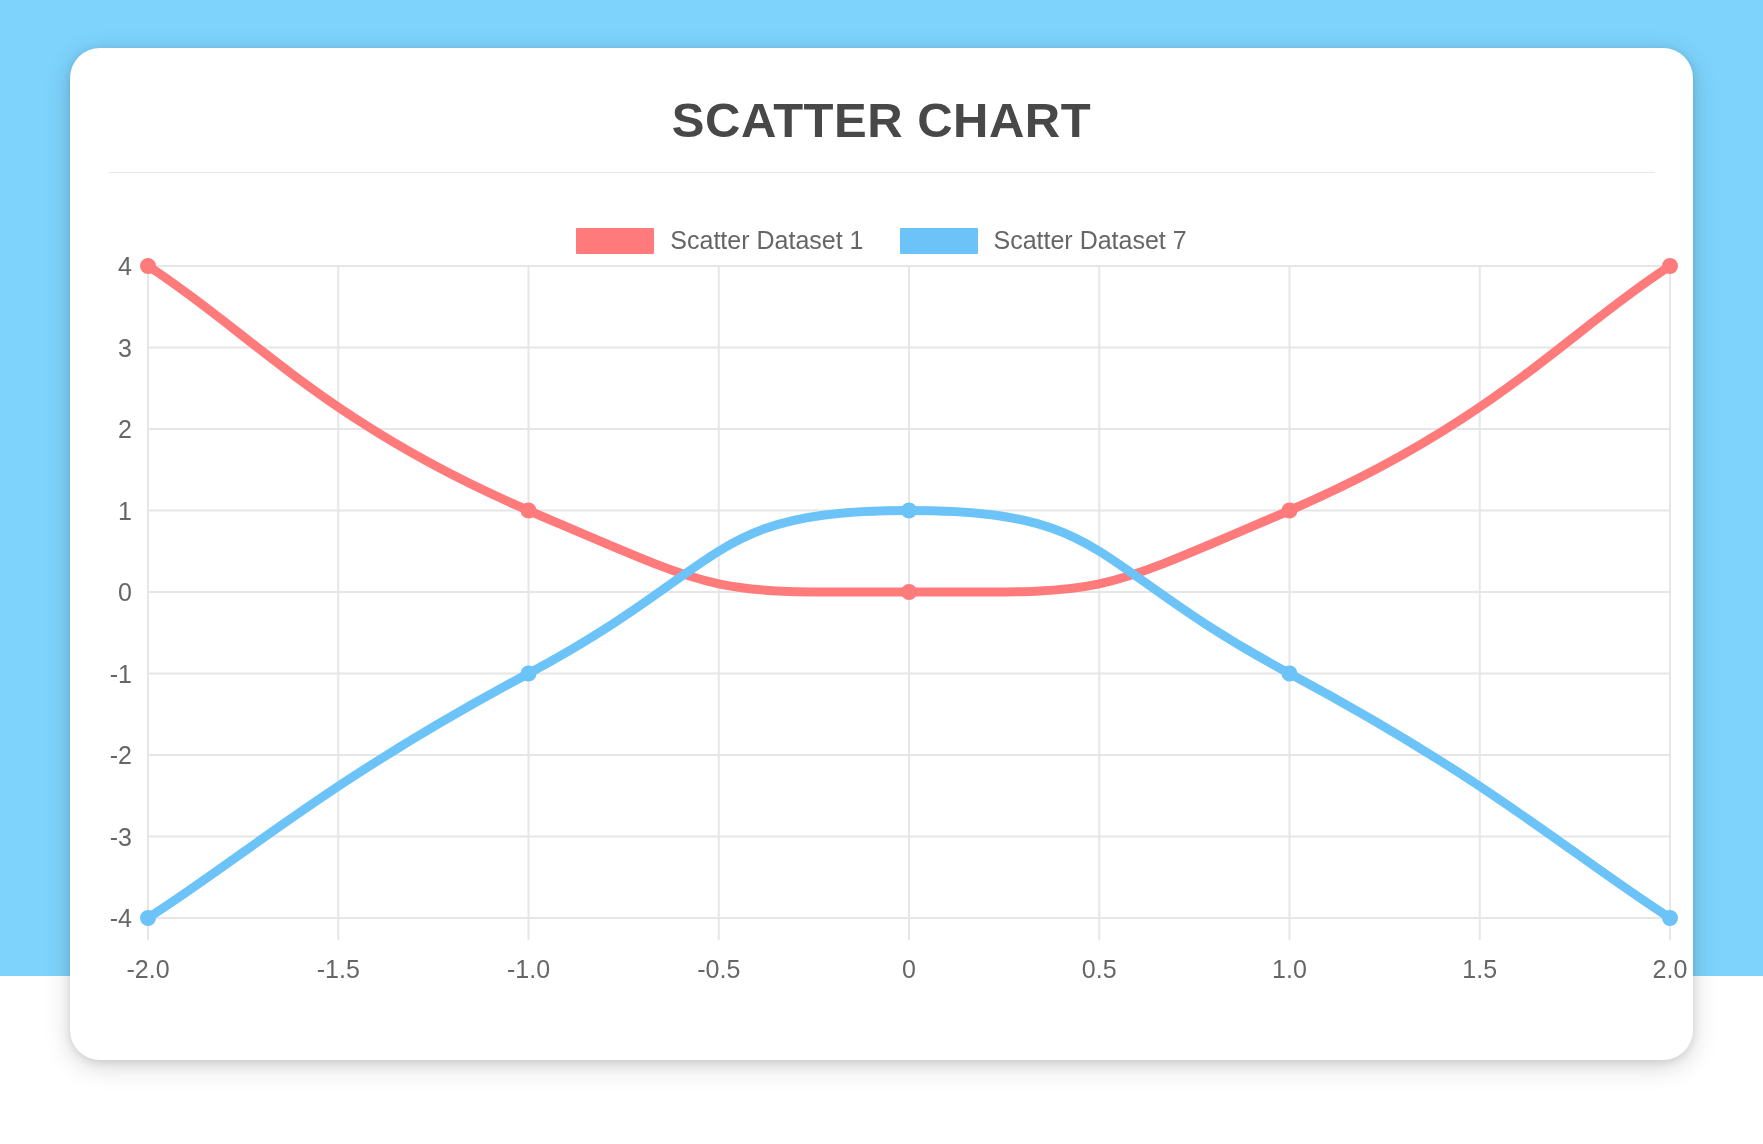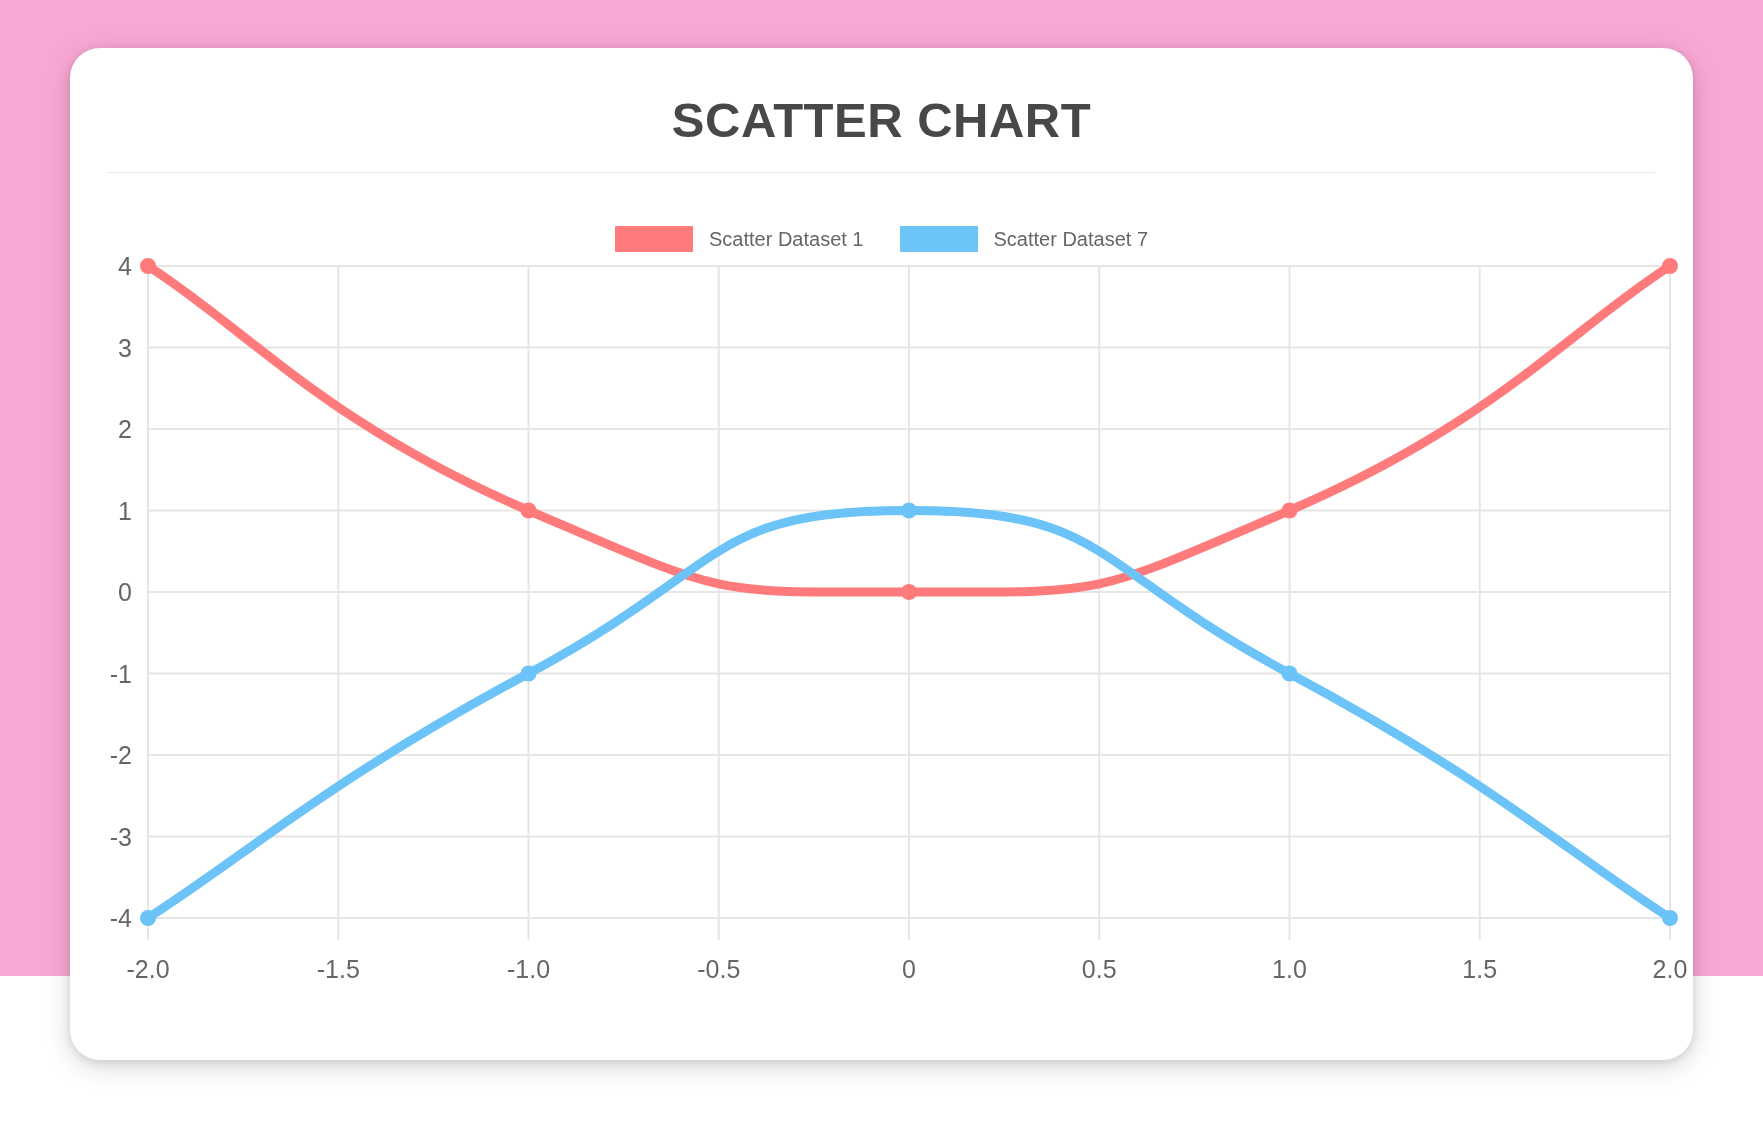--- a/index.html
+++ b/index.html
@@ -8,21 +8,21 @@
     background: #ffffff;
     width: 1763px;
     height: 1144px;
     overflow: hidden;
     font-family: "Liberation Sans", sans-serif;
   }
   #page {
     position: relative;
     width: 1763px;
     height: 976px;
-    background: #f9a8d4;
+    background: #7dd3fc;
   }
   #card {
     position: absolute;
     left: 70px;
     top: 48px;
     width: 1623px;
     height: 1012px;
     background: #ffffff;
     border-radius: 30px;
     box-shadow: 0 6px 26px rgba(0,0,0,0.17), 0 2px 8px rgba(0,0,0,0.10);
@@ -62,21 +62,21 @@
     display: flex;
     align-items: center;
     gap: 16px;
   }
   .legend-swatch {
     width: 78px;
     height: 26px;
     border-radius: 1px;
   }
   .legend-label {
-    font-size: 20px;
+    font-size: 25px;
     color: #666666;
     font-family: "Liberation Sans", sans-serif;
     white-space: nowrap;
   }
   #plot-wrap {
     position: absolute;
     left: 0;
     top: 0;
     width: 1623px;
     height: 1012px;

